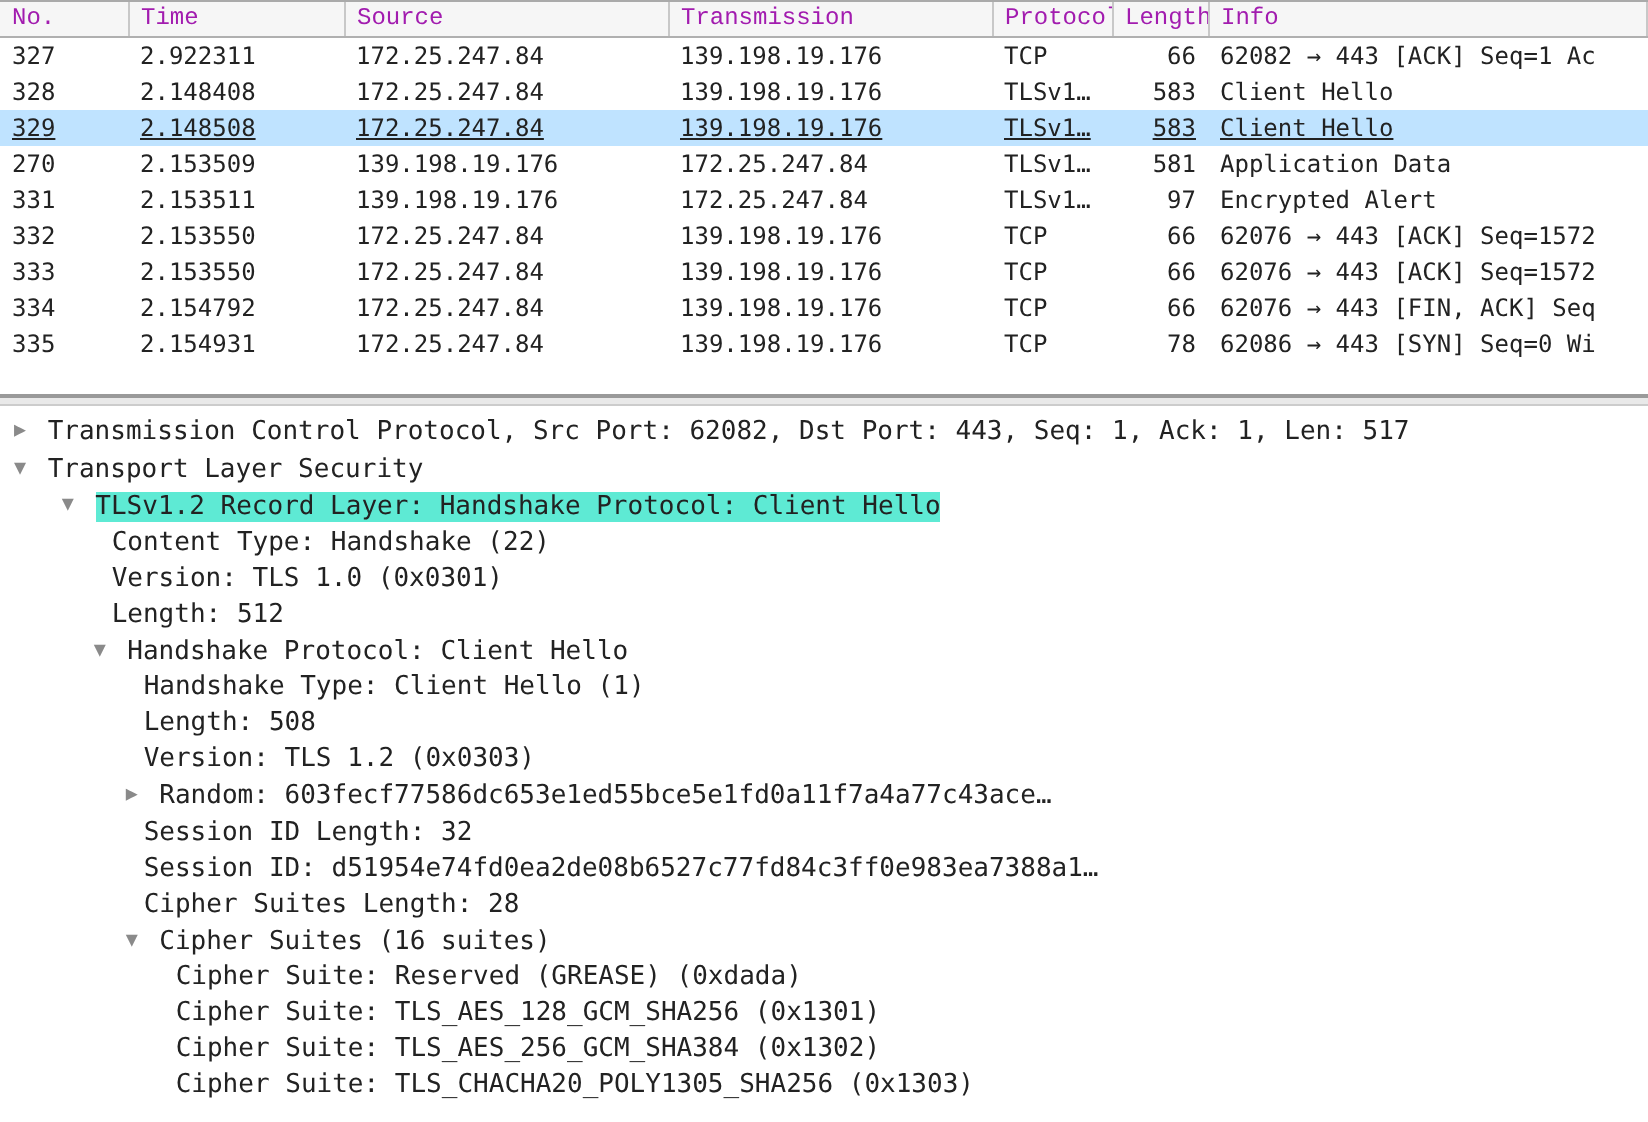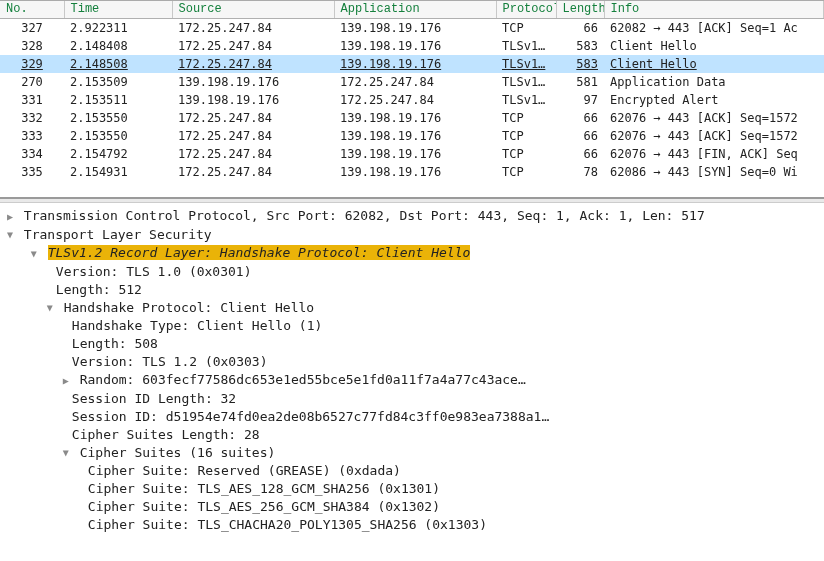--- a/index.html
+++ b/index.html
@@ -11,64 +11,64 @@
   .top-divider { height: 1px; background: #aaa; }
   .packet-pane {
     height: 198px; overflow: hidden; border-bottom: 2px solid #9a9a9a;
     background: #fff;
   }
   table.packets { width: 100%; border-collapse: collapse; table-layout: fixed; }
   table.packets th {
     text-align: left; font-weight: normal; font-size: 12px;
     background: #f6f6f6; border-right: 1px solid #c8c8c8;
     border-bottom: 1px solid #b0b0b0; padding: 1px 6px 2px 6px;
-    color: #15803d; white-space: nowrap; overflow: hidden;
+    color: #a21caf; white-space: nowrap; overflow: hidden;
   }
   table.packets td {
     padding: 0 6px; height: 18px; line-height: 18px;
     white-space: nowrap; overflow: hidden; text-overflow: clip;
     font-family: "Menlo","Consolas",monospace;
   }
   tr.pkt-row.selected td { background: #bfe3ff; text-decoration: underline; }
   .col-no   { width: 64px; text-align: right; padding-right: 10px; }
-  td.col-no { text-align: center; padding-right: 10px; }
+  td.col-no { text-align: left; padding-right: 10px; }
   .col-time { width: 108px; }
   .col-src  { width: 162px; }
   .col-dst  { width: 162px; }
   .col-proto{ width: 60px; }
   .col-len  { width: 48px; text-align: right; }
   td.col-len{ text-align: right; }
   .col-info { }
   .mid-divider { height: 4px; background: #e9e9e9; border-bottom: 1px solid #ccc; }
   .detail-pane {
     height: 355px; overflow: hidden; padding: 4px 0 0 4px;
     font-family: "Menlo","Consolas",monospace; font-size: 13px; line-height: 18px;
     background: #fff;
   }
   .tree-row { white-space: nowrap; }
   .tw {
     display: inline-block; width: 12px; text-align: center;
     color: #8a8a8a; user-select: none; font-size: 10px; vertical-align: middle;
   }
   .ind { display:inline-block; }
-  .detail-pane .sel { background: #eab308; font-style: italic; }
+  .detail-pane .sel { background: #5eead4; }
 </style>
 </head>
 <body>
 
 <div class="top-divider"></div>
 
 <div class="packet-pane">
   <table class="packets">
     <thead>
       <tr>
         <th class="col-no">No.</th>
         <th class="col-time">Time</th>
         <th class="col-src">Source</th>
-        <th class="col-dst">Application</th>
+        <th class="col-dst">Transmission</th>
         <th class="col-proto">Protocol</th>
         <th class="col-len">Length</th>
         <th class="col-info">Info</th>
       </tr>
     </thead>
     <tbody id="packet-body">
         <tr class="pkt-row">
           <td class="col-no">327</td>
           <td class="col-time">2.922311</td>
           <td class="col-src">172.25.247.84</td>
@@ -164,20 +164,24 @@
     <span class="tw">▼</span>
     <span>Transport Layer Security</span>
   </div>
   <div class="tree-row">
     <span class="ind" style="width:16px"></span>
     <span class="tw">▼</span>
     <span class="sel">TLSv1.2 Record Layer: Handshake Protocol: Client Hello</span>
   </div>
   <div class="tree-row">
     <span class="ind" style="width:44px"></span>
+    <span>Content Type: Handshake (22)</span>
+  </div>
+  <div class="tree-row">
+    <span class="ind" style="width:44px"></span>
     <span>Version: TLS 1.0 (0x0301)</span>
   </div>
   <div class="tree-row">
     <span class="ind" style="width:44px"></span>
     <span>Length: 512</span>
   </div>
   <div class="tree-row">
     <span class="ind" style="width:32px"></span>
     <span class="tw">▼</span>
     <span>Handshake Protocol: Client Hello</span>

